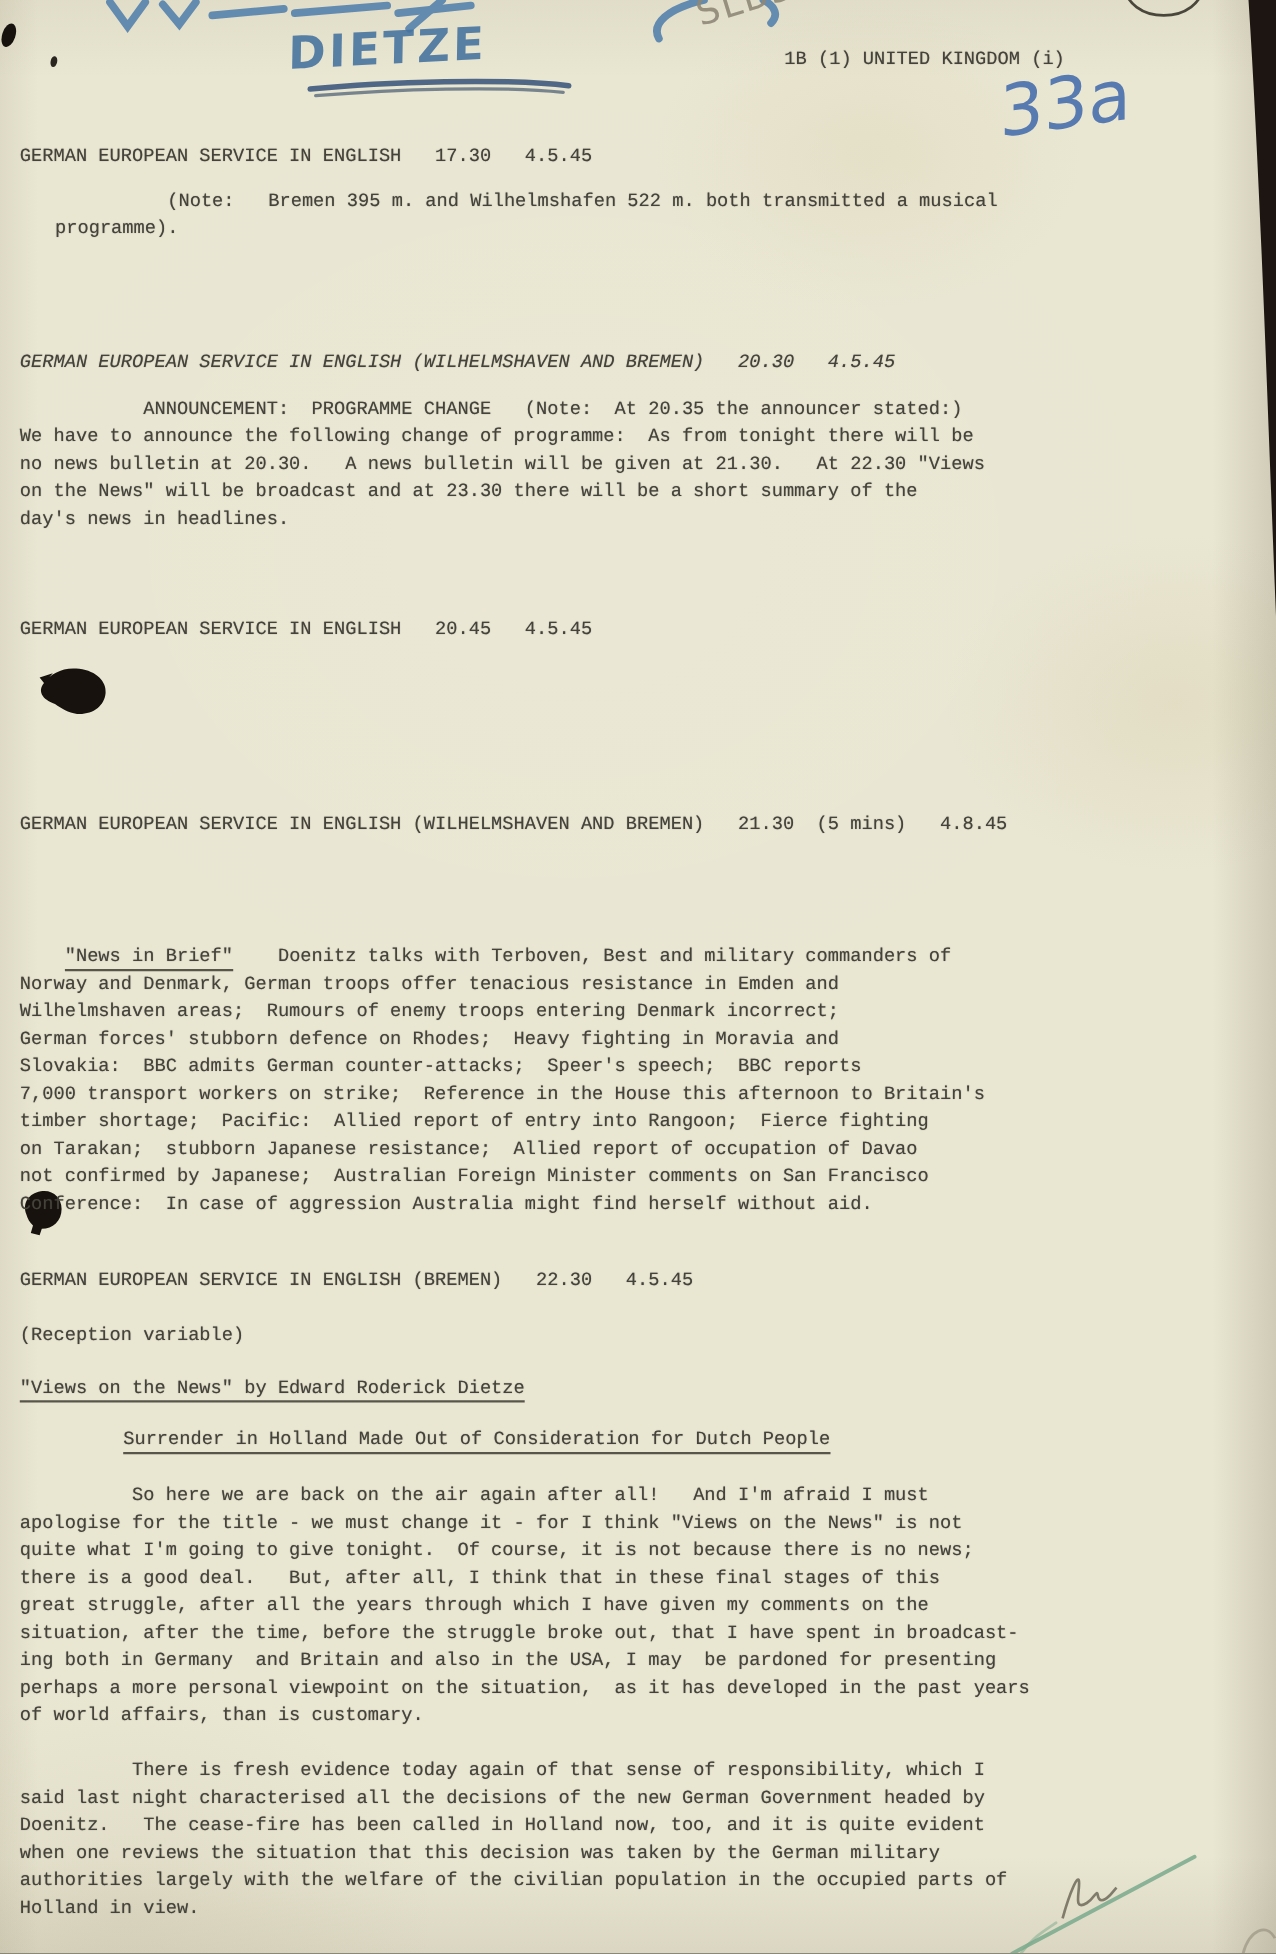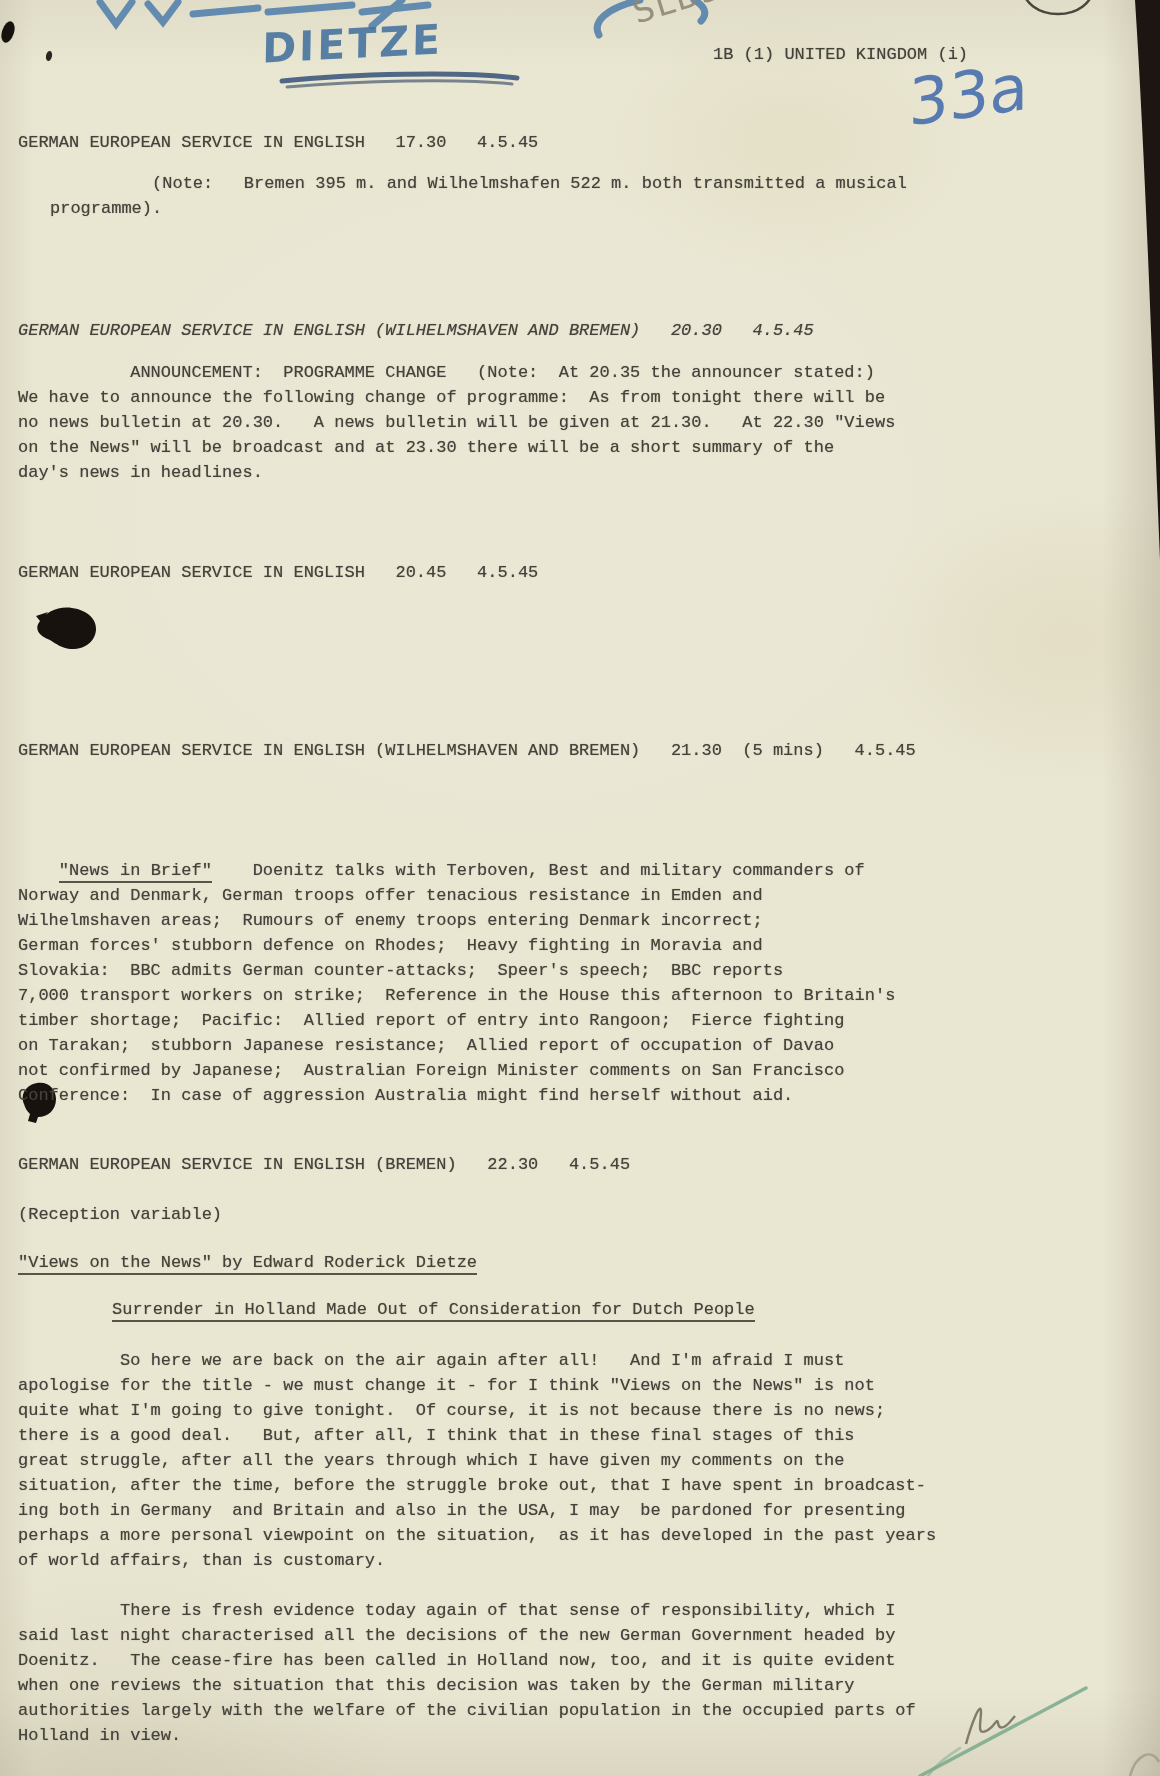--- a/index.html
+++ b/index.html
@@ -96,21 +96,21 @@
 
   <div class="typed" style="left:18px;top:318px;font-style:italic;">GERMAN EUROPEAN SERVICE IN ENGLISH (WILHELMSHAVEN AND BREMEN)   20.30   4.5.45</div>
   <div class="typed" style="left:18px;top:360px;">           ANNOUNCEMENT:  PROGRAMME CHANGE   (Note:  At 20.35 the announcer stated:)
 We have to announce the following change of programme:  As from tonight there will be
 no news bulletin at 20.30.   A news bulletin will be given at 21.30.   At 22.30 "Views
 on the News" will be broadcast and at 23.30 there will be a short summary of the
 day's news in headlines.</div>
 
   <div class="typed" style="left:18px;top:560px;">GERMAN EUROPEAN SERVICE IN ENGLISH   20.45   4.5.45</div>
 
-  <div class="typed" style="left:18px;top:738px;">GERMAN EUROPEAN SERVICE IN ENGLISH (WILHELMSHAVEN AND BREMEN)   21.30  (5 mins)   4.5.45</div>
+  <div class="typed" style="left:18px;top:738px;">GERMAN EUROPEAN SERVICE IN ENGLISH (WILHELMSHAVEN AND BREMEN)   21.30  (5 mins)   4.8.45</div>
   <div class="typed" style="left:18px;top:833px;width:1125px;">
     <span class="u">"News in Brief"</span><span>    Doenitz talks with Terboven, Best and military commanders of
 Norway and Denmark, German troops offer tenacious resistance in Emden and
 Wilhelmshaven areas;  Rumours of enemy troops entering Denmark incorrect;
 German forces' stubborn defence on Rhodes;  Heavy fighting in Moravia and
 Slovakia:  BBC admits German counter-attacks;  Speer's speech;  BBC reports
 7,000 transport workers on strike;  Reference in the House this afternoon to Britain's
 timber shortage;  Pacific:  Allied report of entry into Rangoon;  Fierce fighting
 on Tarakan;  stubborn Japanese resistance;  Allied report of occupation of Davao
 not confirmed by Japanese;  Australian Foreign Minister comments on San Francisco

